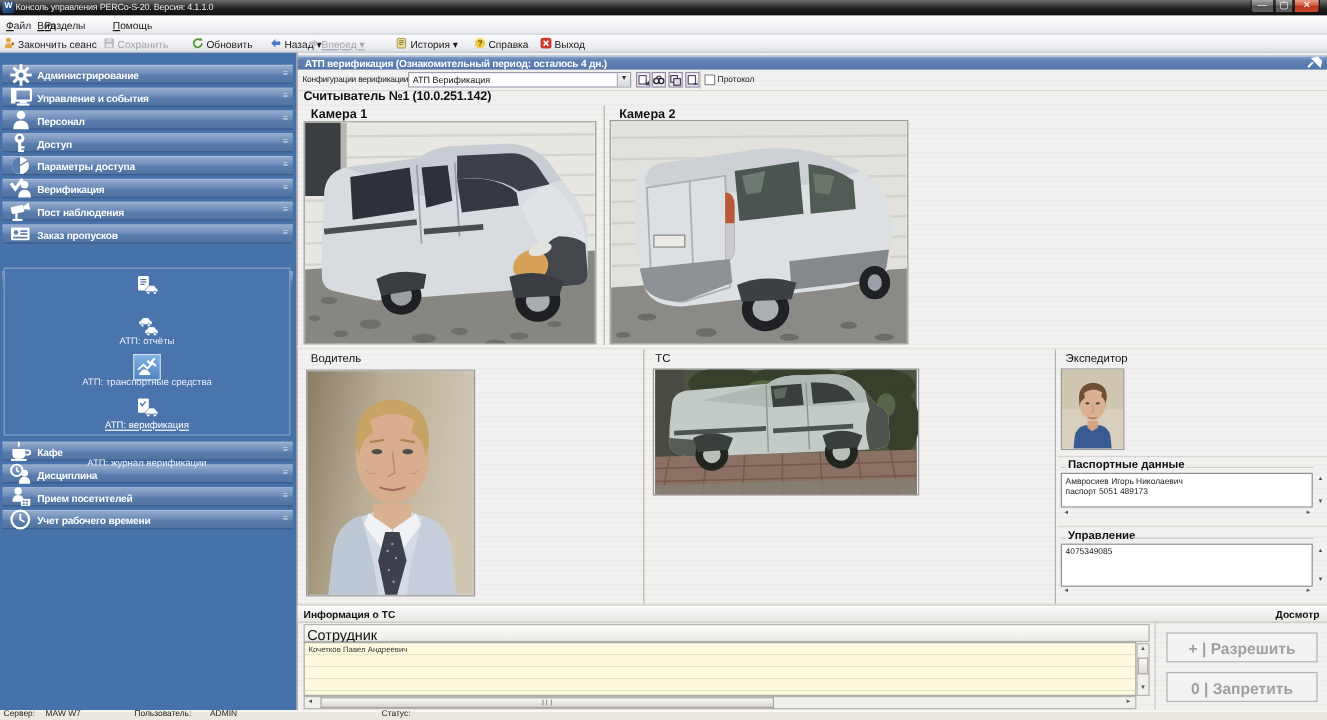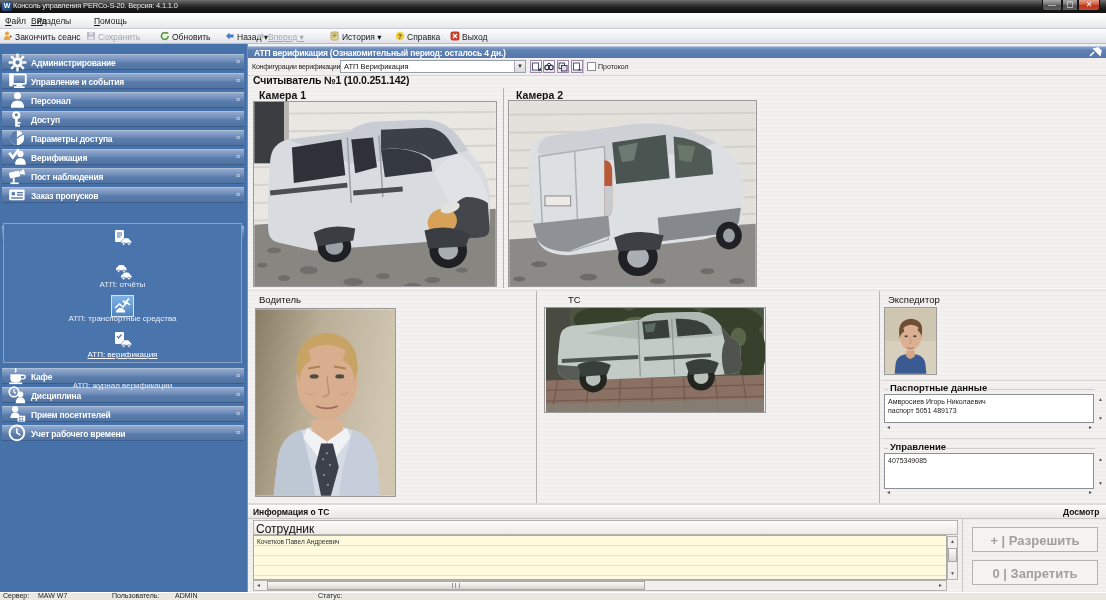--- a/index.html
+++ b/index.html
@@ -416,21 +416,21 @@
 <ellipse cx="222" cy="136" rx="13" ry="14" fill="#202124"></ellipse>
 <ellipse cx="222" cy="136" rx="6" ry="7" fill="#9aa0a6"></ellipse>
 <path d="M106 138 Q130 128 156 136 L152 150 L110 152 Z" fill="#3c3f43"></path>
 </svg>
 
 <div class="abs" style="left:248px;top:288px;width:858px;height:3px;background:#e9e7e3;border-top:1px solid #fbfaf8;box-sizing:border-box;"></div>
 <div class="abs" style="left:248px;top:503px;width:858px;height:2px;background:#dddbd7;"></div>
 <div class="vline" style="left:536px;top:291px;height:212px;"></div>
 <div class="vline" style="left:879px;top:291px;height:212px;"></div>
 <span class="seclbl" style="left:259px;top:294px;">Водитель</span>
-<span class="seclbl" style="left:568px;top:294px;">ТС</span>
+<span class="seclbl" style="left:546px;top:294px;">ТС</span>
 <span class="seclbl" style="left:888px;top:294px;">Экспедитор</span>
 <svg class="photo" style="left:255px;top:308px;" width="141" height="189" viewBox="0 0 141 189">
 <defs>
       <linearGradient id="dbg" x1="0" y1="0" x2="1" y2="0.25">
         <stop offset="0" stop-color="#8a7d66"></stop>
         <stop offset="0.45" stop-color="#b9ad95"></stop>
         <stop offset="1" stop-color="#d0c6b2"></stop>
       </linearGradient>
     </defs>
 <rect width="141" height="189" fill="url(#dbg)"></rect>

